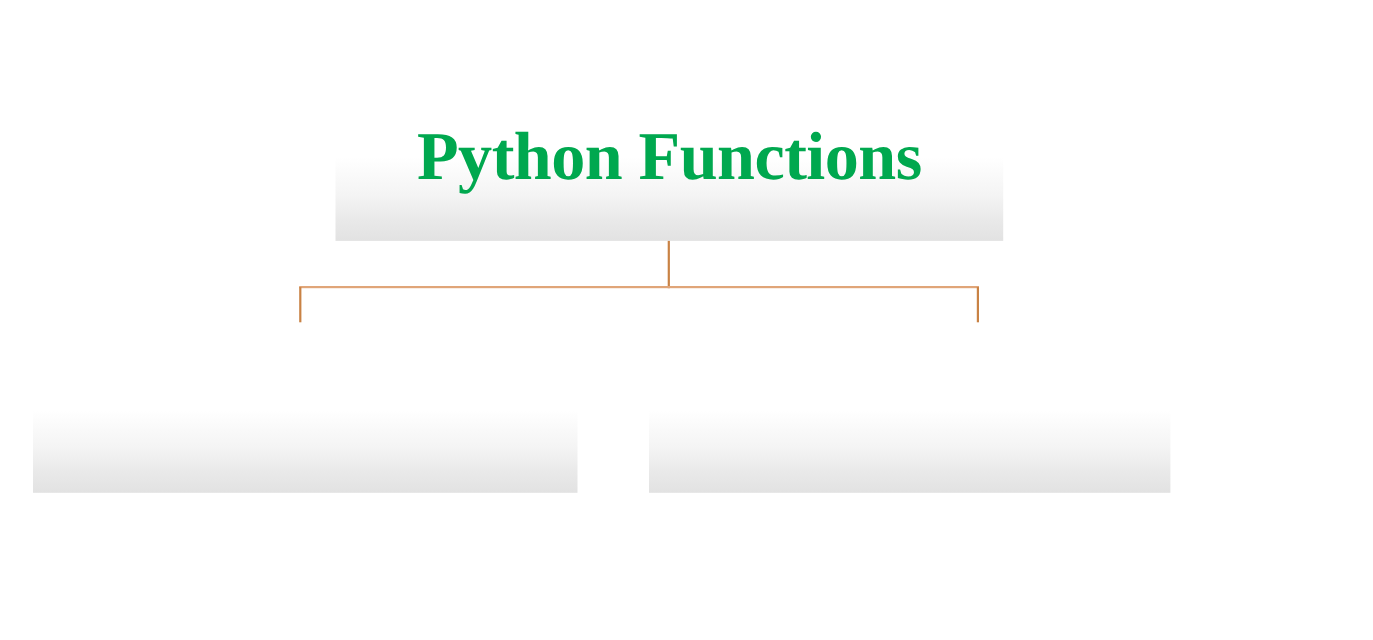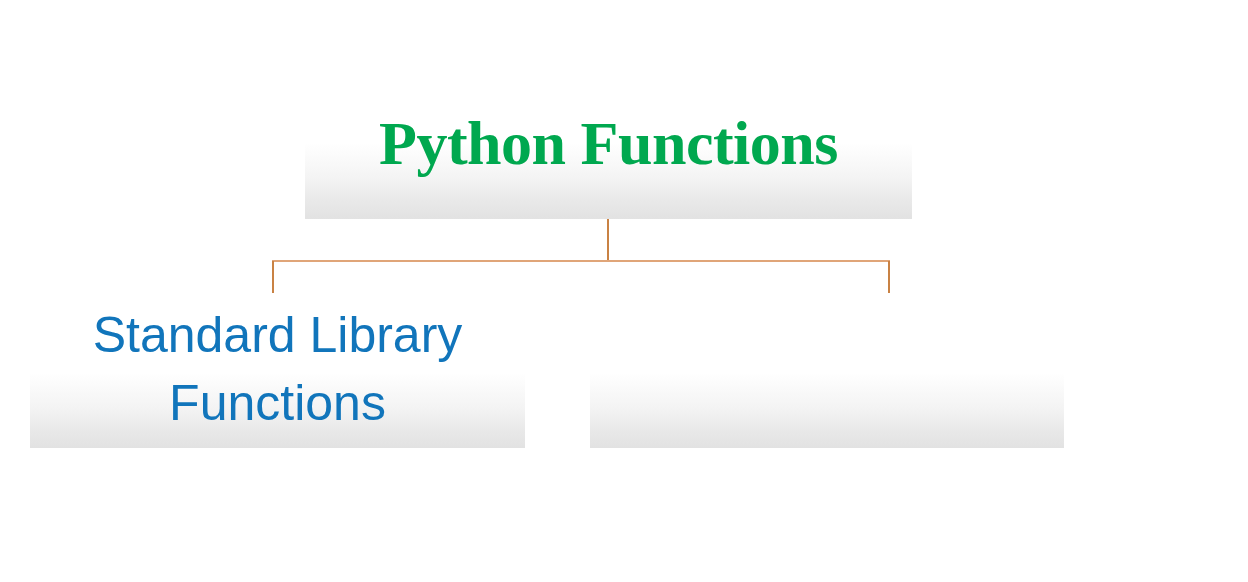--- a/index.html
+++ b/index.html
@@ -117,18 +117,16 @@
 
   <div class="plate" id="root-plate"></div>
   <div id="root-label">Python Functions</div>
 
   <div class="connector" id="conn-stem"></div>
   <div class="connector" id="conn-bar"></div>
   <div class="connector" id="conn-left-drop"></div>
   <div class="connector" id="conn-right-drop"></div>
 
   <div class="plate" id="child-0-plate"></div>
-  <div class="child-label" id="child-0-label">Standard Library
-Functions</div>
 
   <div class="plate" id="child-1-plate"></div>
 
 </div>
 
 </body></html>

